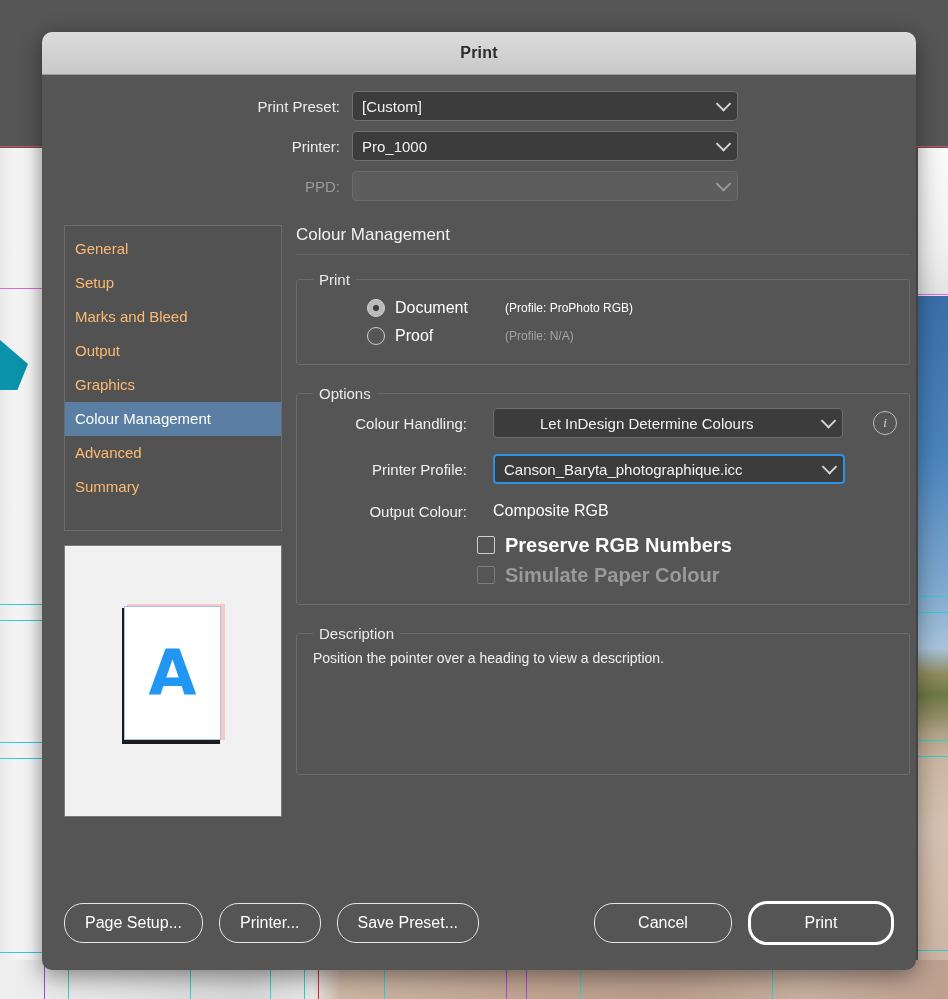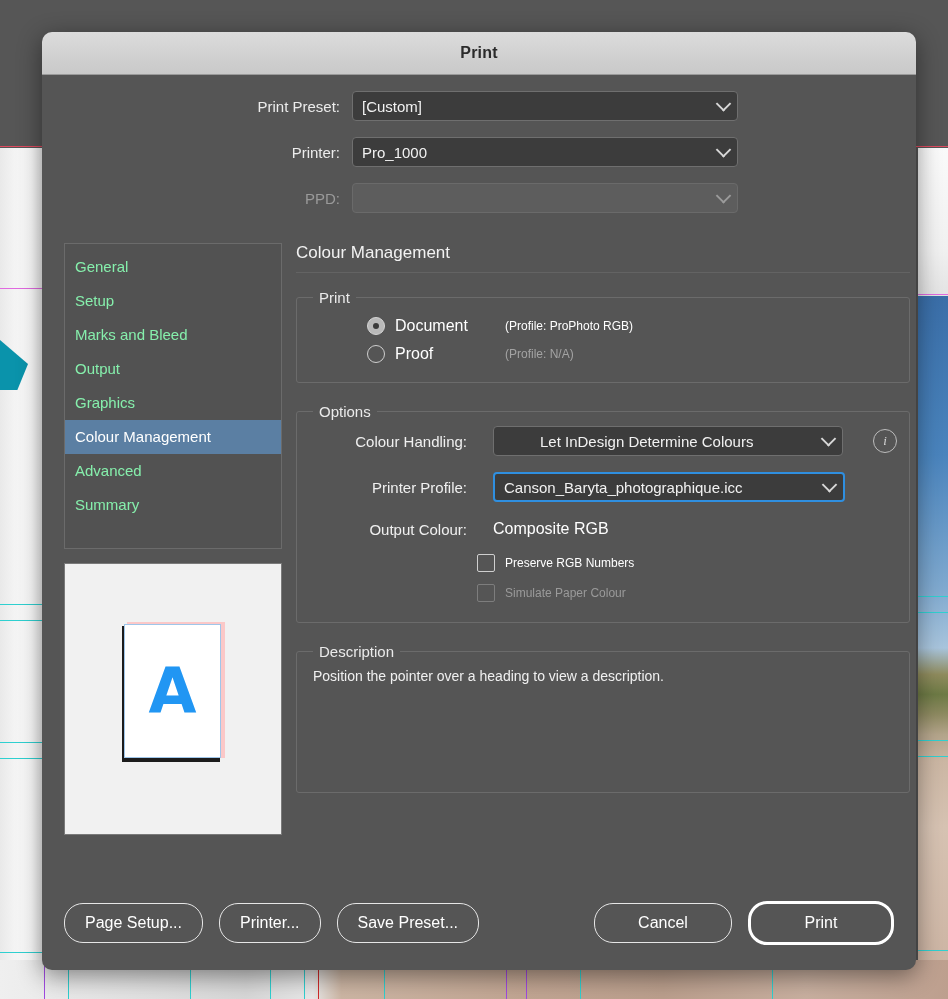--- a/index.html
+++ b/index.html
@@ -73,21 +73,21 @@
     font-size: 16px; font-weight: bold; color: #2b2b2b;
     letter-spacing: 0.2px;
   }
 
   .dlg-body { padding: 0; position: relative; height: 895px; }
 
   
   .top-fields { padding: 16px 30px 0 30px; }
   .field-row {
     display: flex; align-items: center;
-    margin-bottom: 16px;
+    margin-bottom: 10px;
   }
   .field-label {
     width: 268px; text-align: right; padding-right: 12px;
     font-size: 15px; color: #ececec;
   }
   .field-label.disabled { color: #9a9a9a; }
 
   .select {
     position: relative;
     width: 386px; height: 30px;
@@ -117,21 +117,21 @@
   .nav {
     border: 1px solid #6b6b6b;
     background: #525252;
     height: 306px;
     padding-top: 6px;
     box-sizing: border-box;
   }
   .nav-item {
     height: 34px; line-height: 34px;
     padding-left: 10px;
-    font-size: 15px; color: #86efac;
+    font-size: 15px; color: #fdba74;
     white-space: nowrap;
   }
   .nav-item.selected { background: #5b7fa3; color: #ffffff; }
 
   .preview {
     margin-top: 14px;
     width: 216px; height: 270px;
     background: #f1f1f1;
     border: 1px solid #7a7a7a;
     position: relative;
@@ -207,21 +207,21 @@
     font-family: "Liberation Serif", serif;
   }
 
   .chk-row { display: flex; align-items: center; height: 30px; padding-left: 168px; }
   .chk {
     width: 16px; height: 16px;
     border: 1px solid #cfcfcf; background: transparent;
     margin-right: 10px; flex: 0 0 16px; border-radius: 2px;
   }
   .chk.disabled { border-color: #7d7d7d; }
-  .chk-label { font-size: 12px; color: #ffffff; }
+  .chk-label { font-size: 20px; color: #ffffff; font-weight: bold; }
   .chk-label.disabled { color: #9a9a9a; }
 
   .desc-box { height: 128px; }
   .desc-text { font-size: 14px; color: #f0f0f0; padding: 2px 0 0 4px; }
 
   
   .footer {
     position: absolute; left: 0; bottom: 8px;
     width: 874px; height: 78px;
     display: flex; align-items: center;

